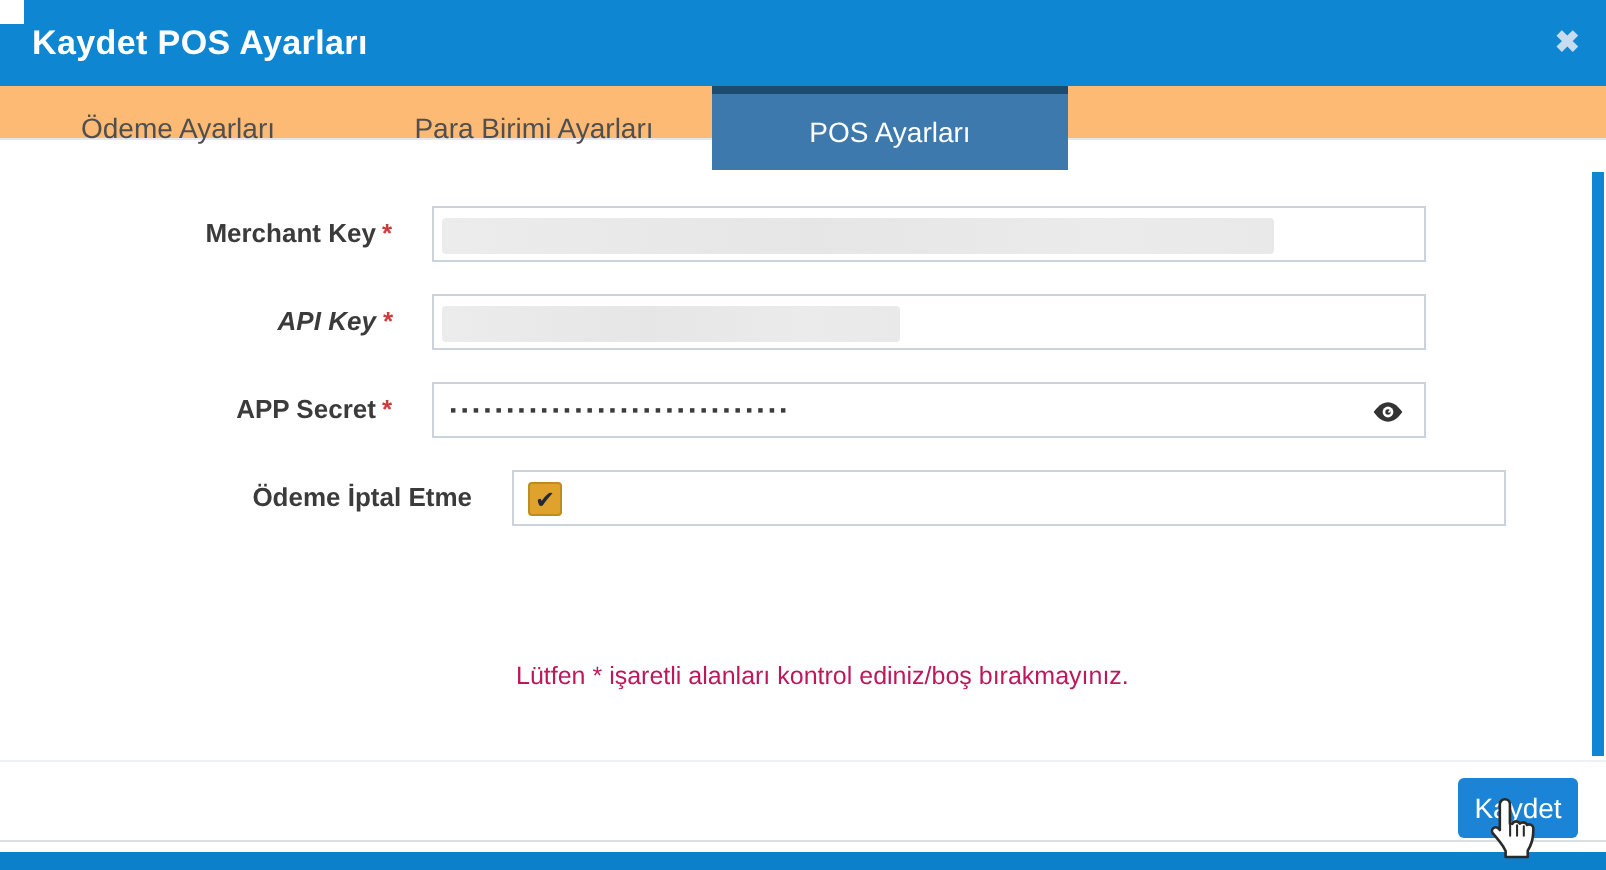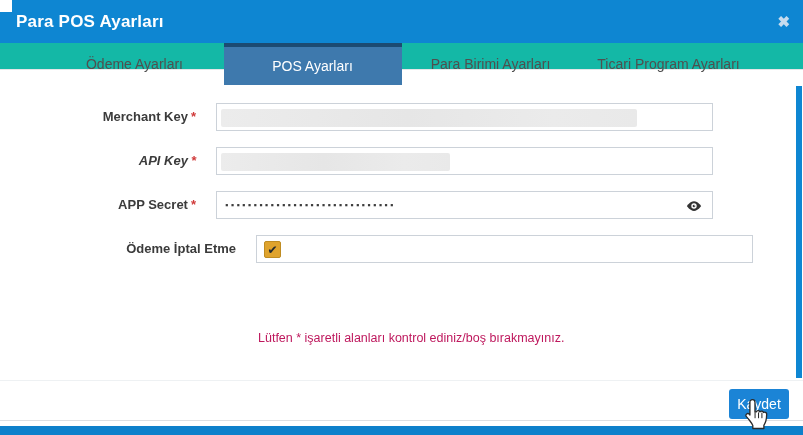--- a/index.html
+++ b/index.html
@@ -23,21 +23,21 @@
     color:#ffffff; font-size:17px; font-weight:bold; letter-spacing:.2px;
   }
   .close-btn {
     position:absolute; right:13px; top:0; height:43px; line-height:43px;
     color:#c7dcee; font-size:15px; font-weight:bold; cursor:pointer;
   }
 
   
   .tabbar {
     position:absolute; left:0; top:43px; width:803px; height:27px;
-    background:#14b8a6; border-bottom:1px solid #e4e6e8; display:flex;justify-content:center;
+    background:#fdba74; border-bottom:1px solid #e4e6e8; display:flex;
   }
   .tab {
     width:178px; height:42px; line-height:42px; text-align:center;
     color:#4f4f4f; font-size:14px; cursor:pointer;
   }
   .tab.active {
     background:#3e79ad; color:#ffffff;
     border-top:4px solid #1c4b72; line-height:38px;
   }
 
@@ -103,30 +103,29 @@
   .page-bottom-bar {
     position:absolute; left:0; top:426px; width:803px; height:9px; background:#0d80cb;
   }
 </style>
 </head>
 <body>
 
 <div class="stage">
 
   <div class="modal-header">
-    <div class="modal-title">Para POS Ayarları</div>
+    <div class="modal-title">Kaydet POS Ayarları</div>
     <div class="close-btn">✖</div>
   </div>
   <div class="corner-notch"></div>
 
   <div class="tabbar">
     <div class="tab">Ödeme Ayarları</div>
+    <div class="tab">Para Birimi Ayarları</div>
     <div class="tab active">POS Ayarları</div>
-    <div class="tab">Para Birimi Ayarları</div>
-    <div class="tab">Ticari Program Ayarları</div>
   </div>
 
   <div class="row" style="top:103px;">
     <div class="row-label"><span>Merchant Key</span><span class="req">*</span></div>
     <div class="field-box">
       <div class="redacted w1"></div>
     </div>
   </div>
 
   <div class="row" style="top:147px;font-style:italic;">

